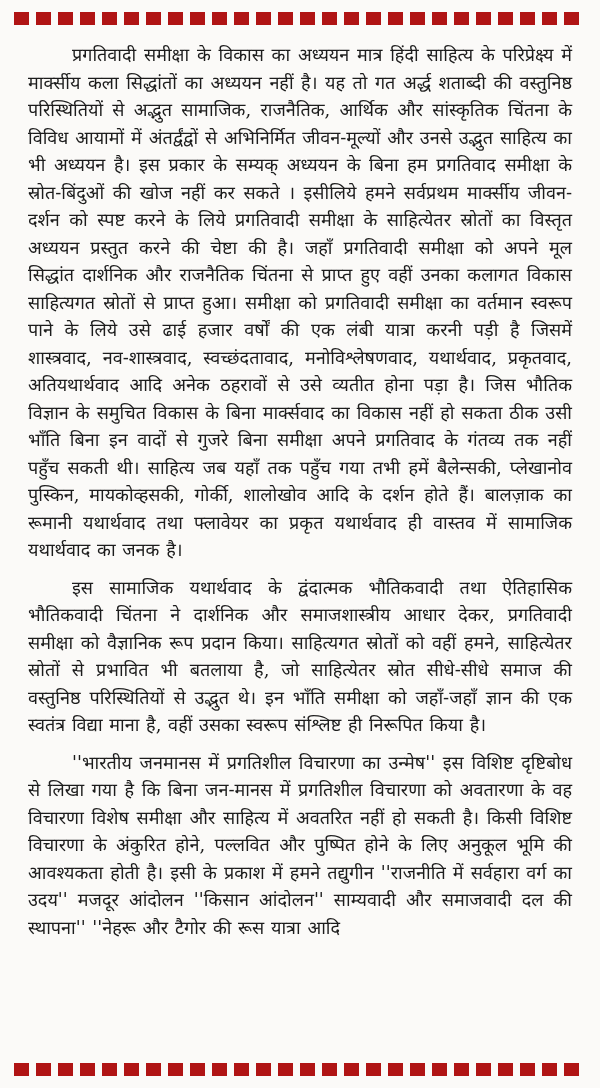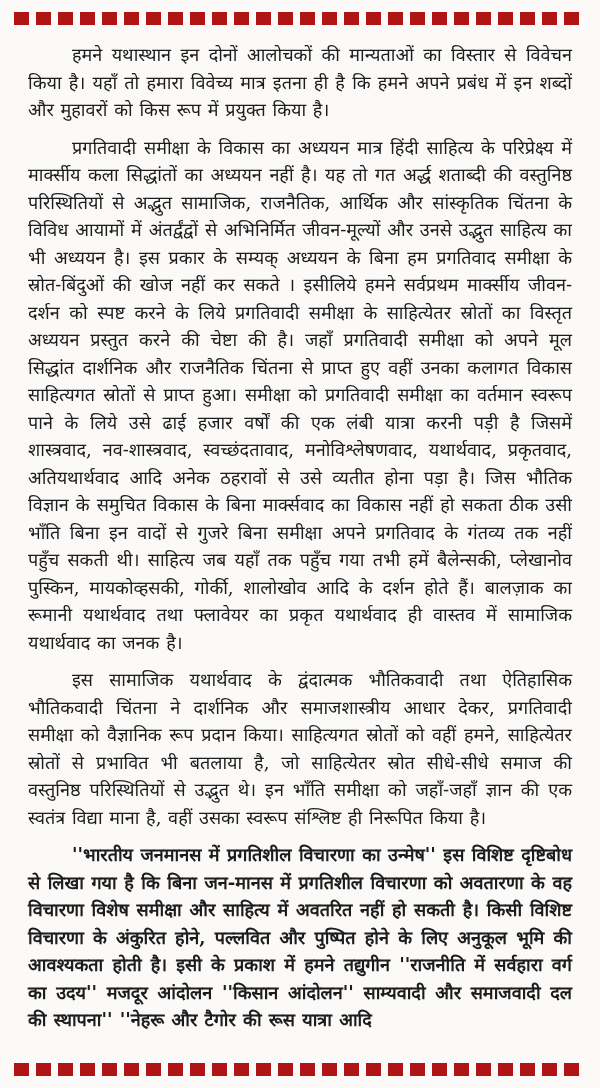--- a/index.html
+++ b/index.html
@@ -42,31 +42,30 @@
     overflow: hidden;
   }
   p.para {
     margin: 0 0 10px 0;
     font-size: 18px;
     line-height: 27.5px;
     text-align: justify;
     text-indent: 44px;
     word-spacing: 1px;
   }
-  p.para:last-child { margin-bottom: 10px; font-weight: bold; }
+  p.para:last-child { margin-bottom: 10px; }
 </style>
 </head>
 <body>
 
 <div class="page">
 
   <div class="deco-border top"></div>
 
   <div class="text-block">
-    <p class="para">हमने यथास्थान इन दोनों आलोचकों की मान्यताओं का विस्तार से विवेचन किया है। यहाँ तो हमारा विवेच्य मात्र इतना ही है कि हमने अपने प्रबंध में इन शब्दों और मुहावरों को किस रूप में प्रयुक्त किया है।</p>
     <p class="para">प्रगतिवादी समीक्षा के विकास का अध्ययन मात्र हिंदी साहित्य के परिप्रेक्ष्य में मार्क्सीय कला सिद्धांतों का अध्ययन नहीं है। यह तो गत अर्द्ध शताब्दी की वस्तुनिष्ठ परिस्थितियों से अद्भुत सामाजिक, राजनैतिक, आर्थिक और सांस्कृतिक चिंतना के विविध आयामों में अंतर्द्वंद्वों से अभिनिर्मित जीवन-मूल्यों और उनसे उद्भुत साहित्य का भी अध्ययन है। इस प्रकार के सम्यक् अध्ययन के बिना हम प्रगतिवाद समीक्षा के स्रोत-बिंदुओं की खोज नहीं कर सकते । इसीलिये हमने सर्वप्रथम मार्क्सीय जीवन-दर्शन को स्पष्ट करने के लिये प्रगतिवादी समीक्षा के साहित्येतर स्रोतों का विस्तृत अध्ययन प्रस्तुत करने की चेष्टा की है। जहाँ प्रगतिवादी समीक्षा को अपने मूल सिद्धांत दार्शनिक और राजनैतिक चिंतना से प्राप्त हुए वहीं उनका कलागत विकास साहित्यगत स्रोतों से प्राप्त हुआ। समीक्षा को प्रगतिवादी समीक्षा का वर्तमान स्वरूप पाने के लिये उसे ढाई हजार वर्षों की एक लंबी यात्रा करनी पड़ी है जिसमें शास्त्रवाद, नव-शास्त्रवाद, स्वच्छंदतावाद, मनोविश्लेषणवाद, यथार्थवाद, प्रकृतवाद, अतियथार्थवाद आदि अनेक ठहरावों से उसे व्यतीत होना पड़ा है। जिस भौतिक विज्ञान के समुचित विकास के बिना मार्क्सवाद का विकास नहीं हो सकता ठीक उसी भाँति बिना इन वादों से गुजरे बिना समीक्षा अपने प्रगतिवाद के गंतव्य तक नहीं पहुँच सकती थी। साहित्य जब यहाँ तक पहुँच गया तभी हमें बैलेन्सकी, प्लेखानोव पुस्किन, मायकोव्हसकी, गोर्की, शालोखोव आदि के दर्शन होते हैं। बालज़ाक का रूमानी यथार्थवाद तथा फ्लावेयर का प्रकृत यथार्थवाद ही वास्तव में सामाजिक यथार्थवाद का जनक है।</p>
     <p class="para">इस सामाजिक यथार्थवाद के द्वंदात्मक भौतिकवादी तथा ऐतिहासिक भौतिकवादी चिंतना ने दार्शनिक और समाजशास्त्रीय आधार देकर, प्रगतिवादी समीक्षा को वैज्ञानिक रूप प्रदान किया। साहित्यगत स्रोतों को वहीं हमने, साहित्येतर स्रोतों से प्रभावित भी बतलाया है, जो साहित्येतर स्रोत सीधे-सीधे समाज की वस्तुनिष्ठ परिस्थितियों से उद्भुत थे। इन भाँति समीक्षा को जहाँ-जहाँ ज्ञान की एक स्वतंत्र विद्या माना है, वहीं उसका स्वरूप संश्लिष्ट ही निरूपित किया है।</p>
     <p class="para">''भारतीय जनमानस में प्रगतिशील विचारणा का उन्मेष'' इस विशिष्ट दृष्टिबोध से लिखा गया है कि बिना जन-मानस में प्रगतिशील विचारणा को अवतारणा के वह विचारणा विशेष समीक्षा और साहित्य में अवतरित नहीं हो सकती है। किसी विशिष्ट विचारणा के अंकुरित होने, पल्लवित और पुष्पित होने के लिए अनुकूल भूमि की आवश्यकता होती है। इसी के प्रकाश में हमने तद्युगीन ''राजनीति में सर्वहारा वर्ग का उदय'' मजदूर आंदोलन ''किसान आंदोलन'' साम्यवादी और समाजवादी दल की स्थापना'' ''नेहरू और टैगोर की रूस यात्रा आदि</p>
   </div>
 
   <div class="deco-border bottom"></div>
 
 </div>
 
 </body></html>

